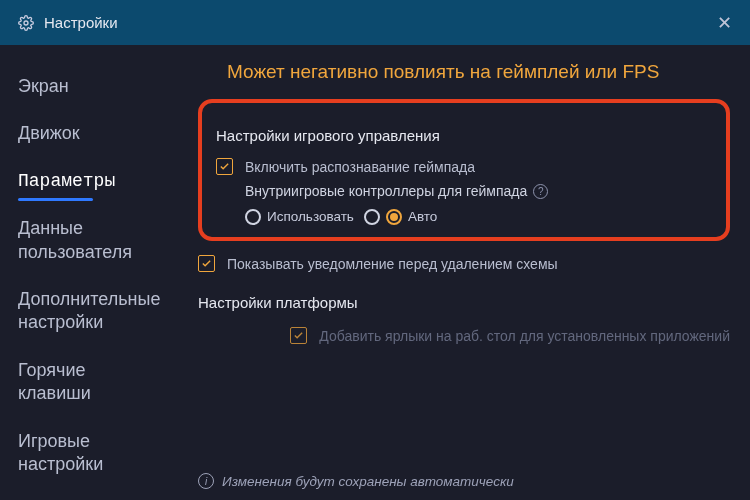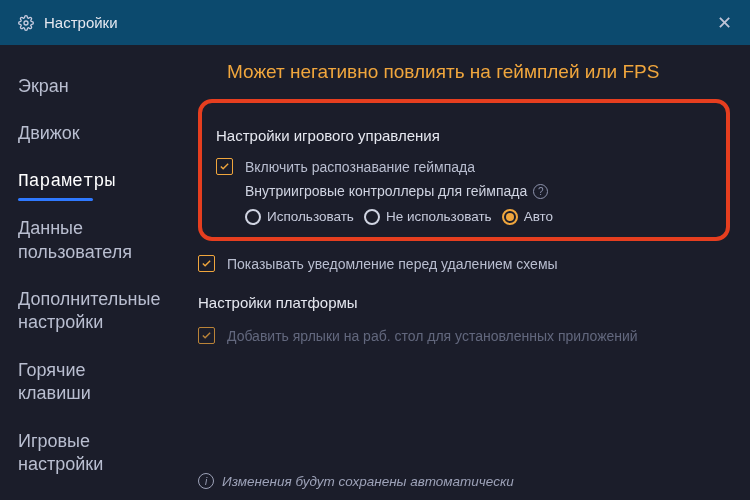--- a/index.html
+++ b/index.html
@@ -98,21 +98,21 @@
     flex-shrink: 0;
   }
   .radio.sel { border-color: #f0a63d; }
   .radio.sel .dot {
     width: 8px; height: 8px;
     background: #f0a63d;
     border-radius: 50%;
   }
   .radio-label { font-size: 13.5px; color: #c6cadb; margin-right: 4px; }
   .section-title2 { font-size: 15px; color: #e6e8f0; margin: 22px 0 16px 0; }
-  .fade-row { opacity: 0.75; }
+  .fade-row { opacity: 0.75; justify-content: flex-end; }
   .auto-save {
     position: absolute;
     left: 20px; right: 0; bottom: 0;
     height: 48px;
     background: linear-gradient(to bottom, rgba(27,29,42,0) 0%, rgba(27,29,42,0.95) 35%, #1b1d2a 100%);
     display: flex; align-items: center; gap: 8px;
     padding-top: 10px;
     font-size: 13.5px; color: #9da2b8;
     font-style: italic;
   }
@@ -167,21 +167,20 @@
       </div>
       <div class="sub-indent">
         <div class="sub-label">
           <span>Внутриигровые контроллеры для геймпада</span>
           <span class="help-icon">?</span>
         </div>
         <div class="radio-row">
           <span class="radio"></span>
           <span class="radio-label">Использовать</span>
           <span class="radio"></span>
-          <span class="radio-label">Не использовать</span>
           <span class="radio sel">
               <span class="dot"></span>
             </span>
           <span class="radio-label">Авто</span>
         </div>
       </div>
     </div>
 
     <div class="row">
       <span class="checkbox checked">

